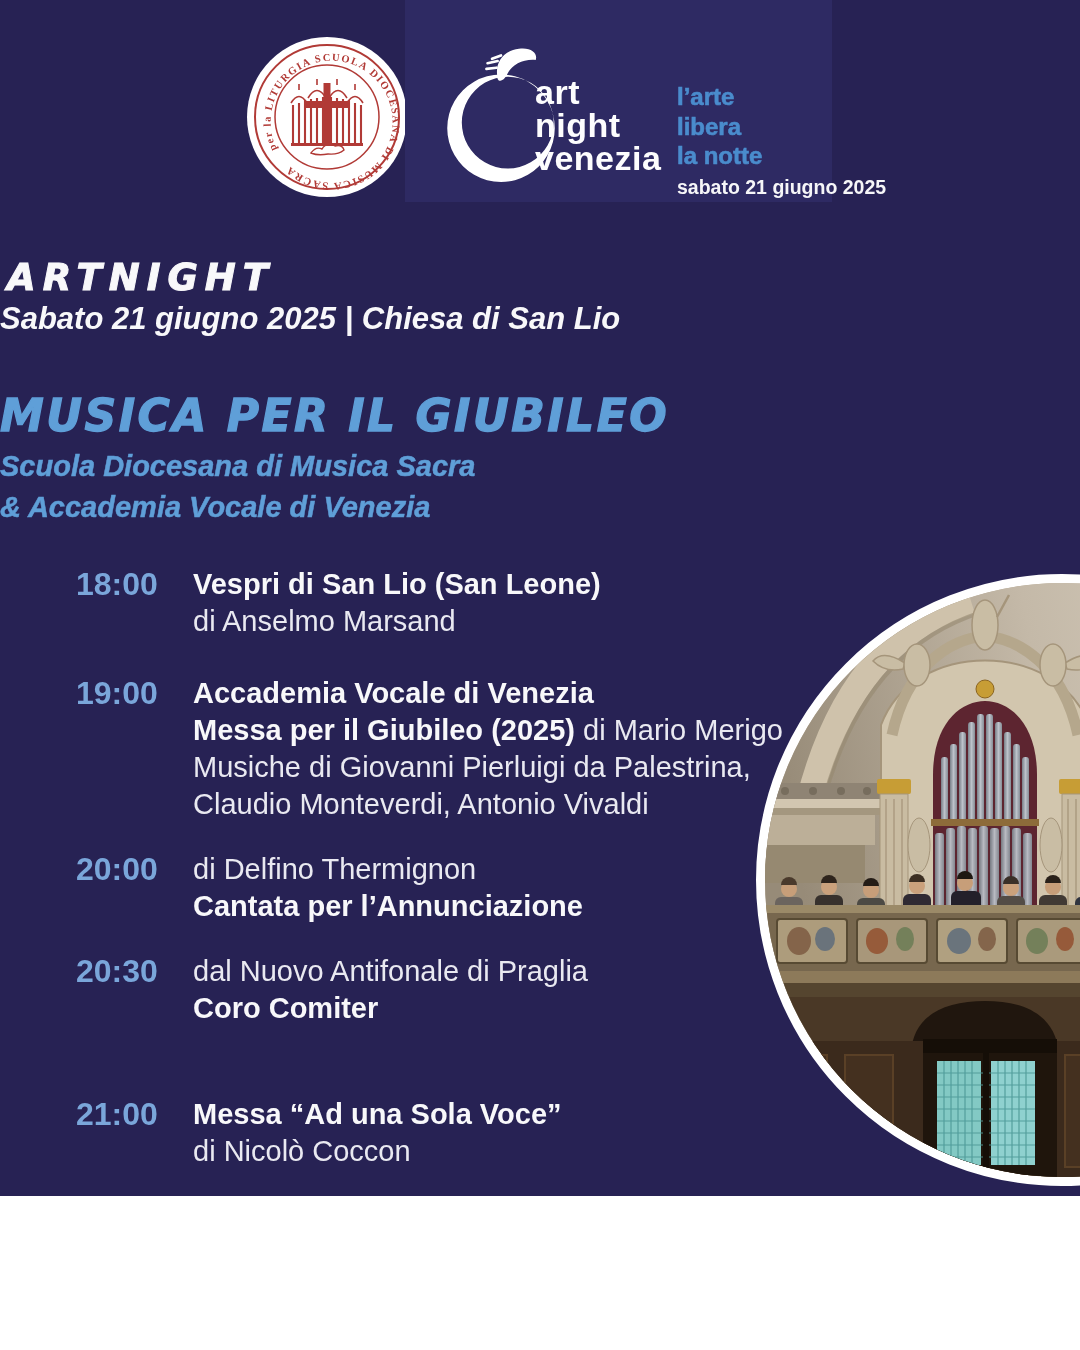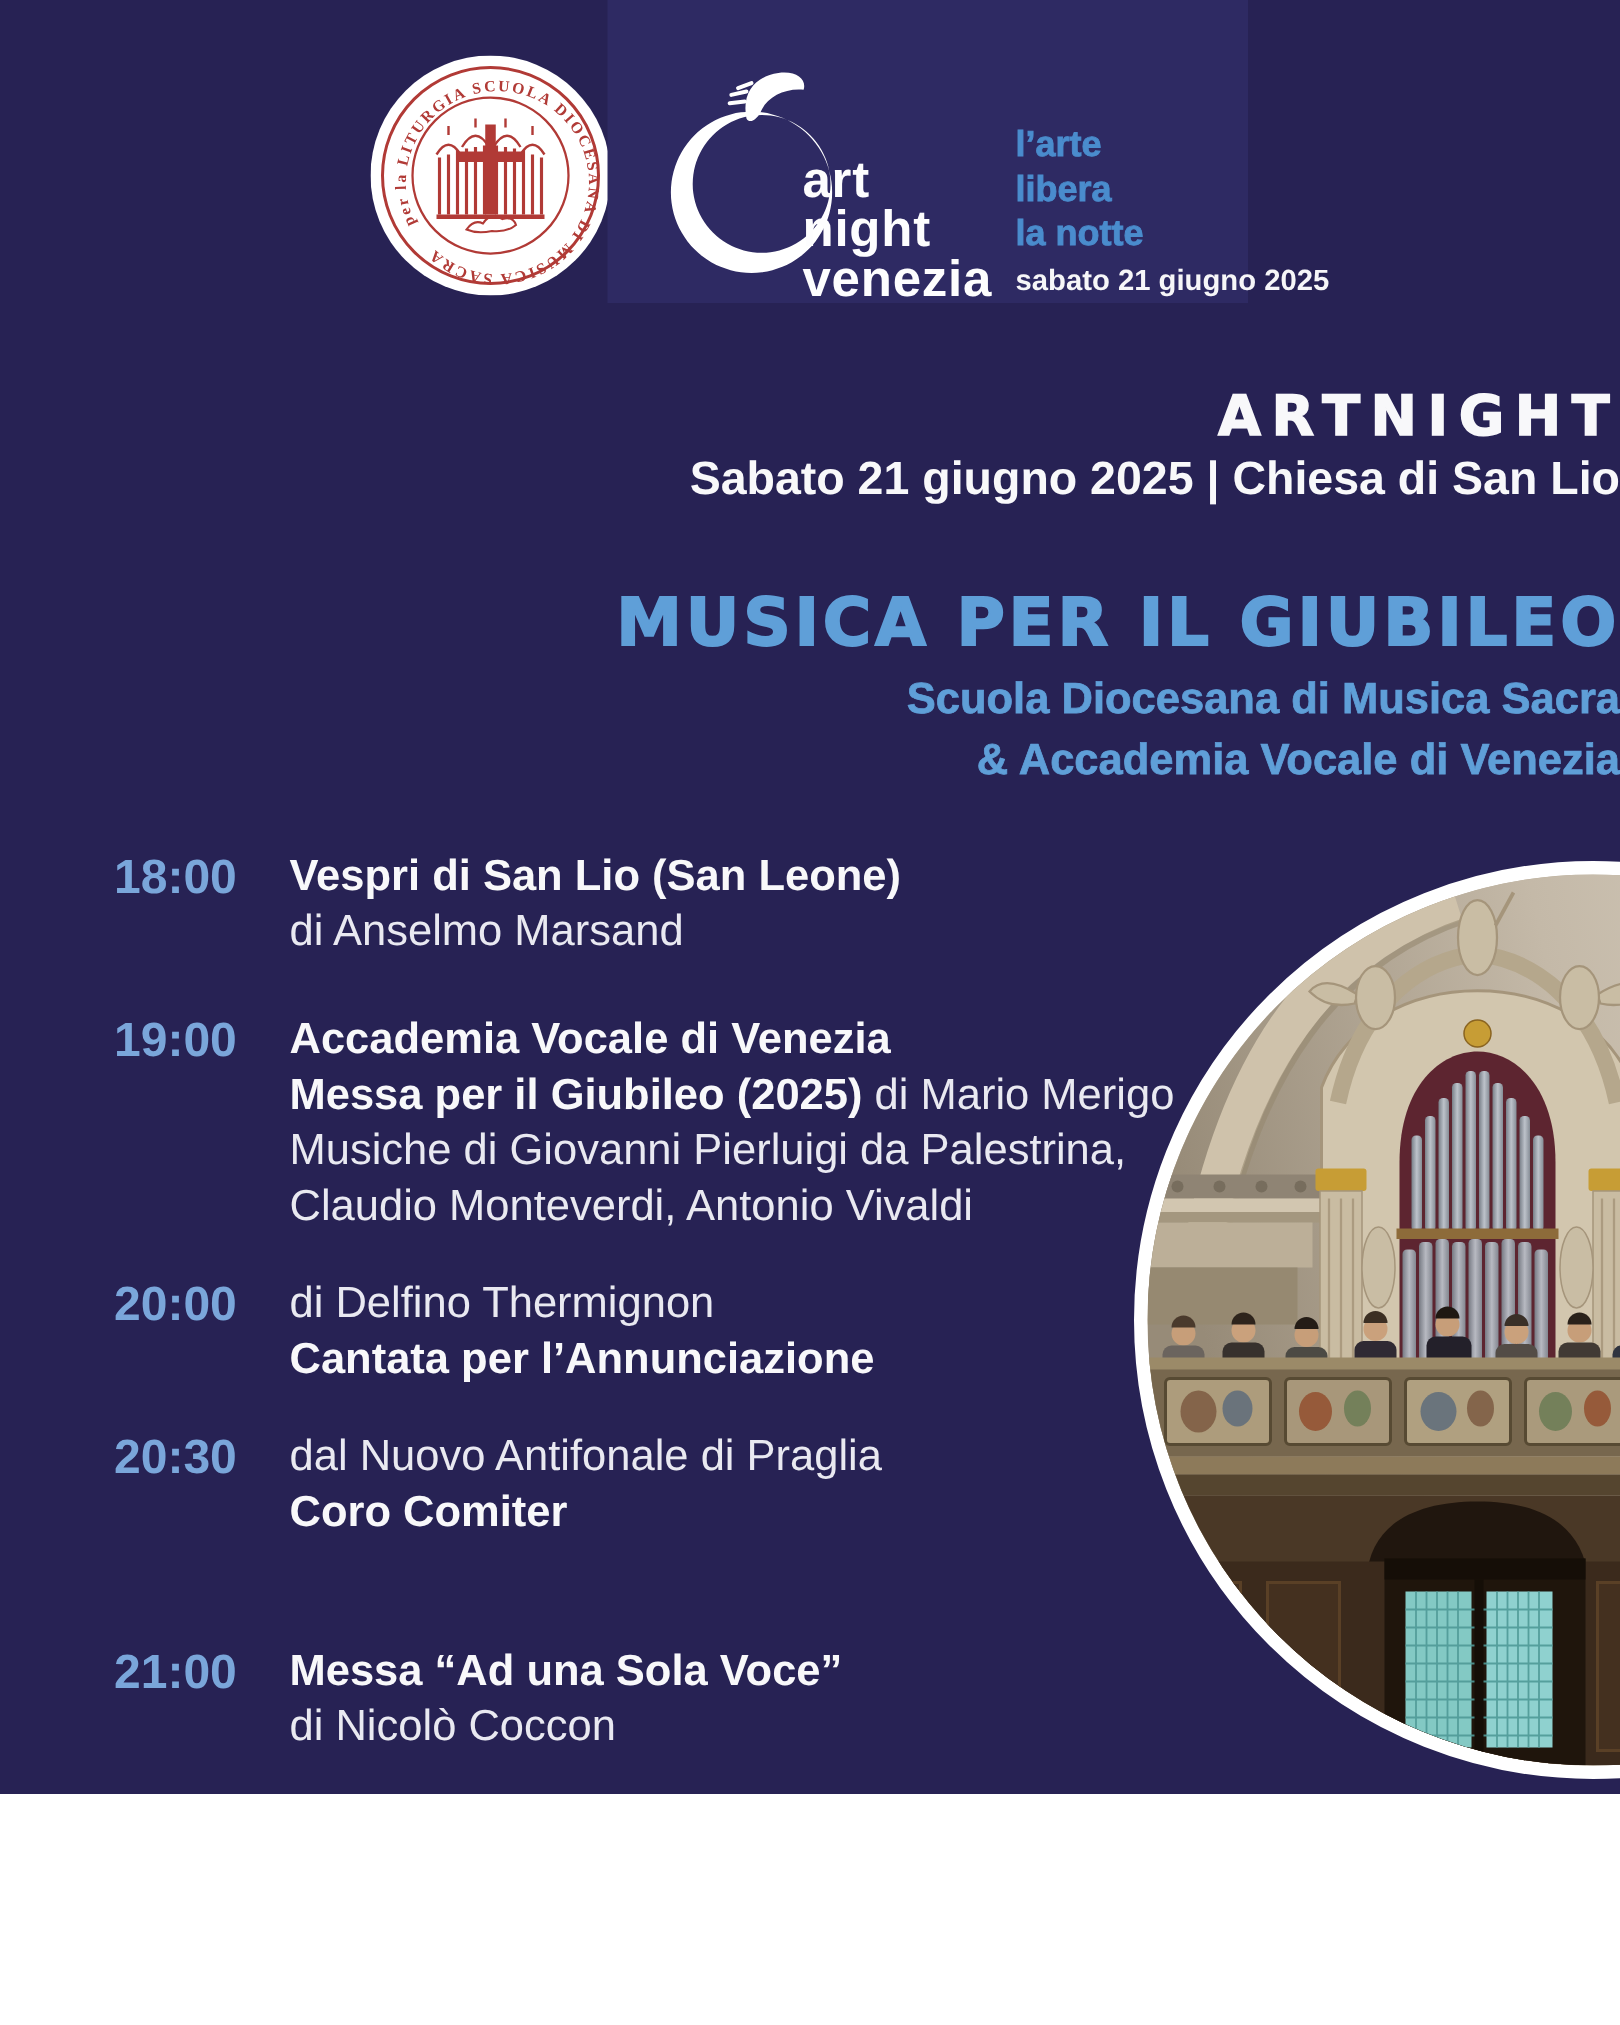--- a/index.html
+++ b/index.html
@@ -3,28 +3,28 @@
 <meta charset="utf-8">
 <style>
   html,body{margin:0;padding:0;}
   body{
     width:1080px;height:1350px;position:relative;overflow:hidden;
     background:#ffffff;font-family:"Liberation Sans",sans-serif;
     -webkit-font-smoothing:antialiased;
   }
   
   .poster{position:absolute;left:0;top:0;width:1080px;height:1196px;background:#272254;overflow:hidden;}
-  .center{position:absolute;left:0;width:100%;text-align:right;}
+  .center{position:absolute;left:0;width:100%;text-align:left;font-style:italic;}
 
   .seal{position:absolute;left:247px;top:37px;width:160px;height:160px;}
 
   .logo-panel{position:absolute;left:405px;top:0;width:427px;height:202px;background:#2e2a63;}
   .panel-moon{position:absolute;left:40px;top:44px;width:112px;height:146px;}
   .an-lines{position:absolute;left:130px;top:76px;color:#fdfdfe;font-weight:bold;
-    font-size:34px;line-height:33px;letter-spacing:.5px;margin-top:28px;}
+    font-size:34px;line-height:33px;letter-spacing:.5px;}
   .tag-lines{position:absolute;left:272px;top:82px;color:#4a8ccd;font-weight:bold;
     font-size:24px;line-height:29.5px;-webkit-text-stroke:.6px #4a8ccd;}
   .panel-date{position:absolute;left:272px;top:176px;color:#f6f6f8;font-weight:bold;font-size:19.5px;white-space:nowrap;}
 
   .title-main{top:256px;color:#f8f8fa;font-family:"DejaVu Sans","Liberation Sans",sans-serif;
     font-weight:bold;font-size:37px;letter-spacing:7px;text-indent:7px;-webkit-text-stroke:1px #f8f8fa;}
   .title-sub{top:301px;color:#f8f8fa;font-weight:bold;font-size:31px;}
 
   .prog-title{top:390px;color:#5f9fd8;font-family:"DejaVu Sans","Liberation Sans",sans-serif;
     font-weight:bold;font-size:44px;letter-spacing:2.5px;-webkit-text-stroke:1.3px #5f9fd8;}

